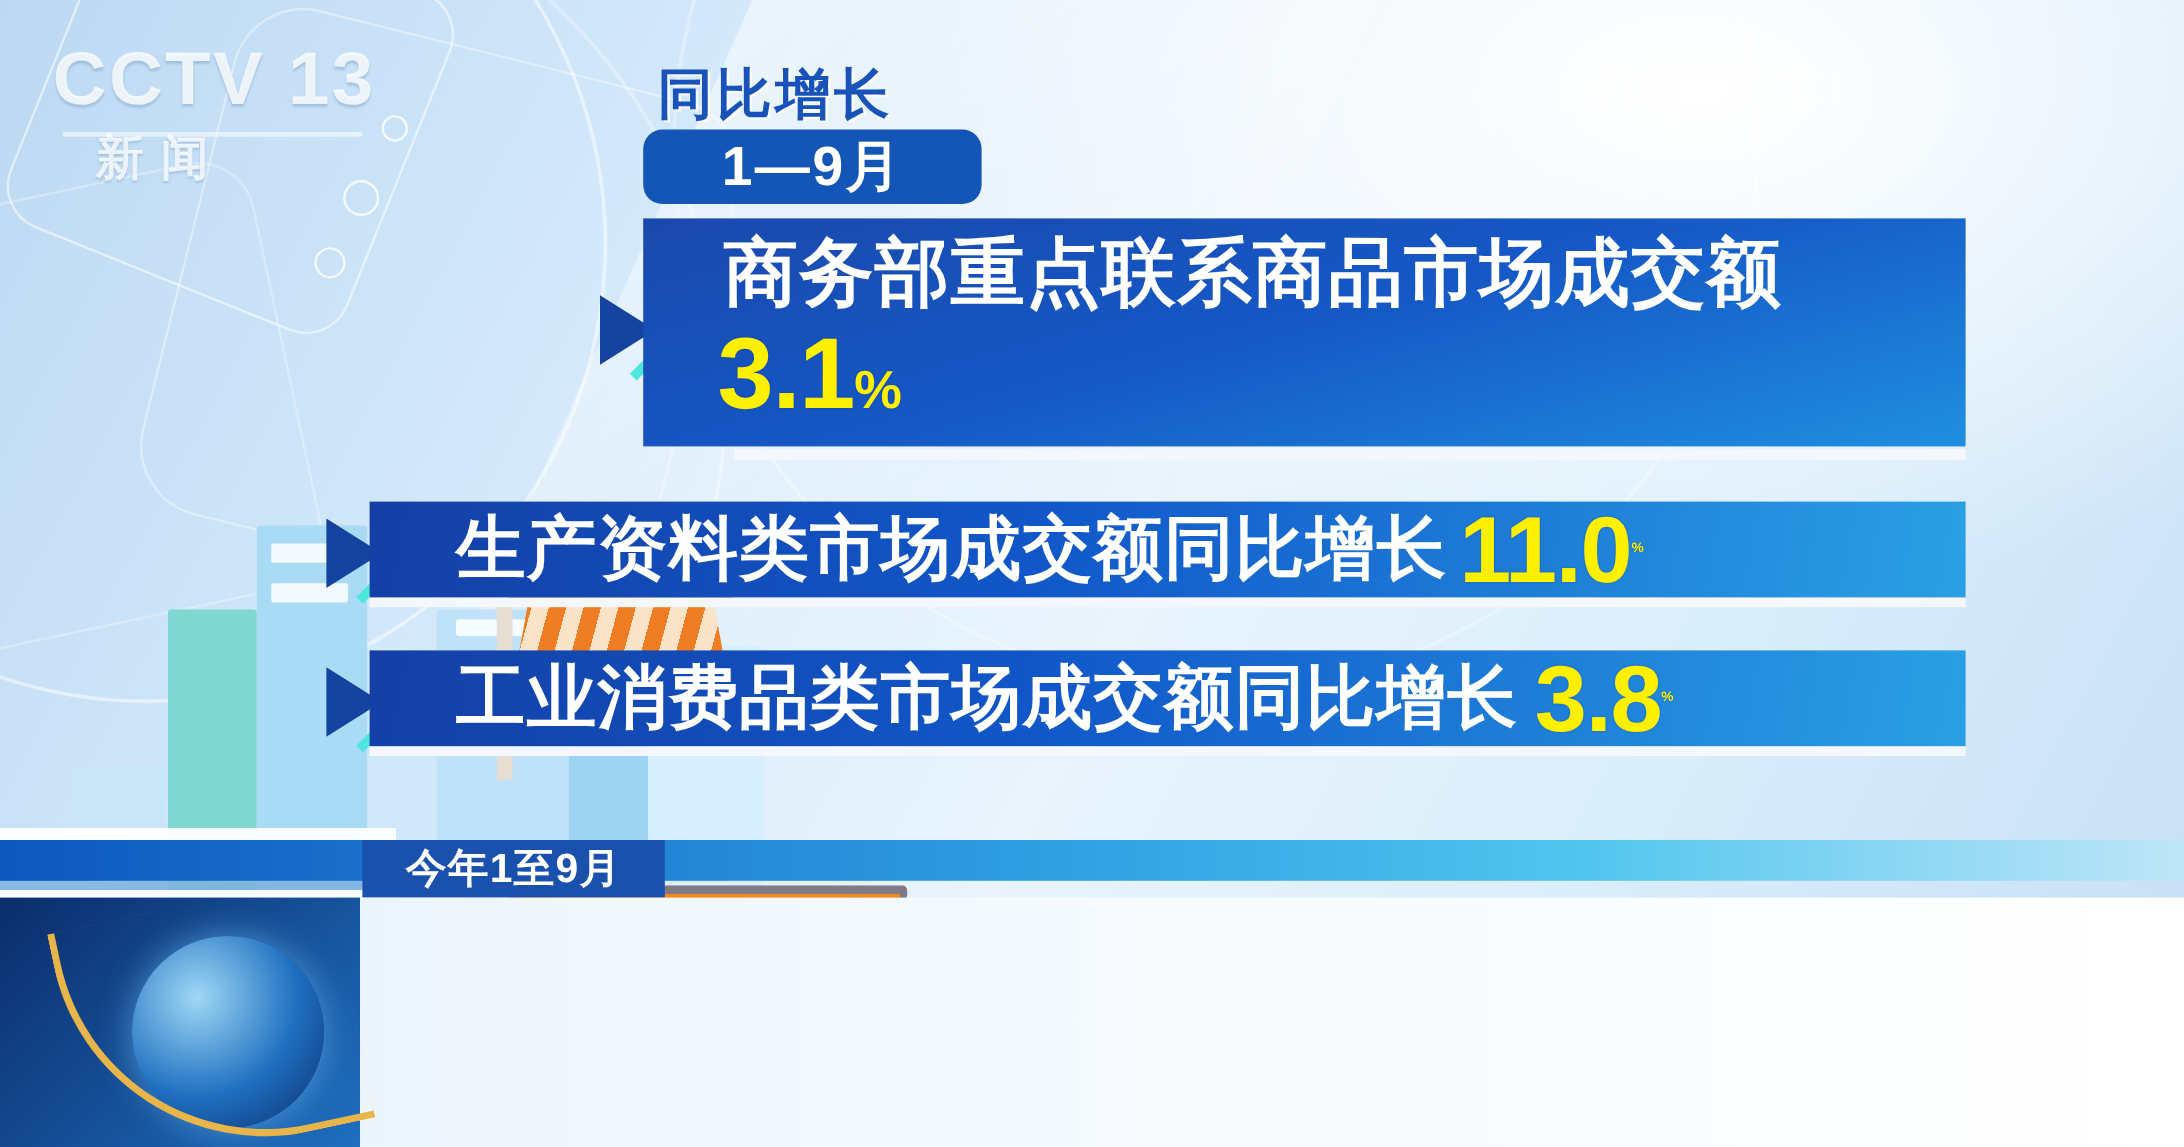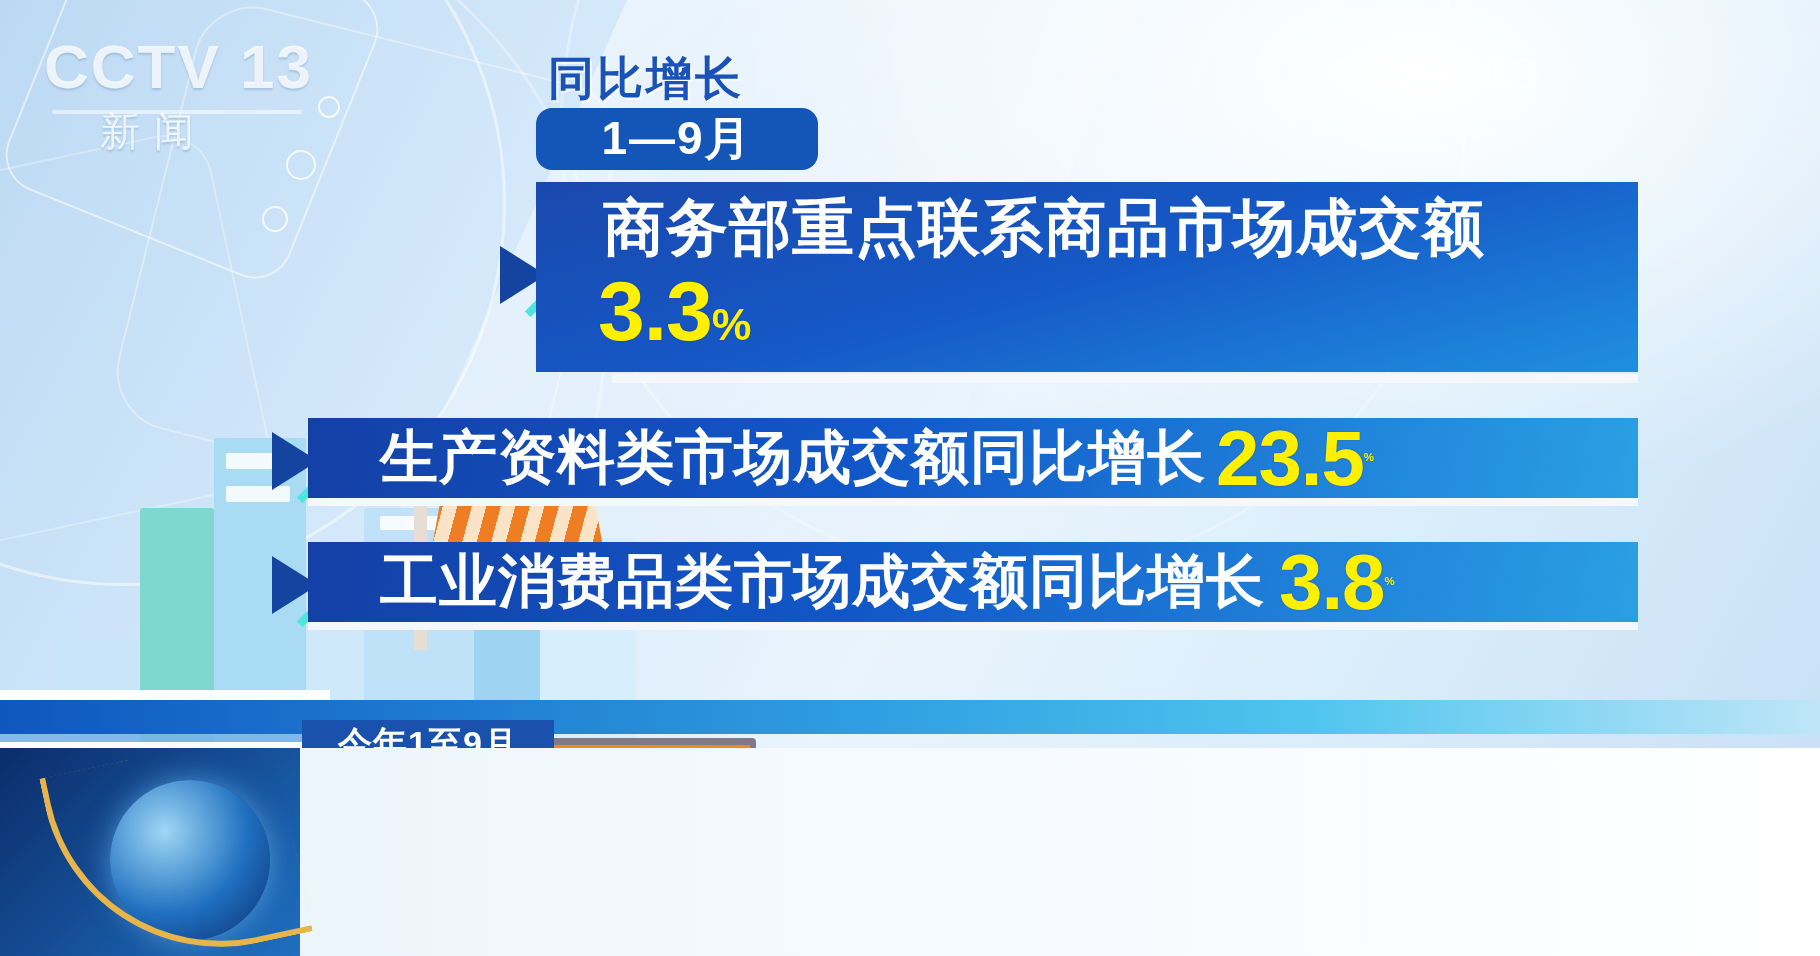--- a/index.html
+++ b/index.html
@@ -50,21 +50,21 @@
   .bowl-lip{position:absolute;left:424px;top:738px;width:332px;height:12px;background:#7f7a86;border-radius:4px;}
   .coin{position:absolute;width:66px;height:19px;background:linear-gradient(180deg,#ffe07a,#f3c23c);border-radius:7px;border-bottom:3px solid #e0ac2a;}
 
   .stripes{position:absolute;left:0;top:690px;width:330px;height:130px;
     background:repeating-linear-gradient(180deg,rgba(255,255,255,.95) 0 12px,rgba(124,176,224,.85) 12px 26px);}
 
   
   .logo{position:absolute;left:44px;top:36px;width:280px;height:110px;}
   .logo-main{font-size:62px;font-weight:700;letter-spacing:2px;color:rgba(255,255,255,.80);
     text-shadow:0 2px 2px rgba(120,160,200,.45);line-height:1;}
-  .logo-sub{margin-top:6px;margin-left:56px;font-size:40px;font-weight:400;letter-spacing:14px;
+  .logo-sub{margin-top:6px;margin-left:36px;font-size:40px;font-weight:700;letter-spacing:14px;
     color:rgba(255,255,255,.78);text-shadow:0 2px 2px rgba(120,160,200,.45);}
   .logo-rule{position:absolute;left:8px;top:74px;width:250px;height:4px;background:rgba(255,255,255,.55);border-radius:2px;}
   .logo-ghost{position:absolute;right:280px;top:46px;font-size:46px;font-weight:700;color:rgba(255,255,255,.45);letter-spacing:3px;}
 
   
   .kicker{position:absolute;left:548px;top:48px;font-size:46px;font-weight:700;color:#1952b8;
     letter-spacing:3px;text-shadow:2px 2px 0 rgba(255,255,255,.75);}
   .pill{position:absolute;left:536px;top:108px;min-width:282px;height:62px;background:#1356b8;
     border-radius:16px;display:flex;align-items:center;justify-content:center;
     color:#fff;font-size:46px;font-weight:700;letter-spacing:2px;padding:0 22px;box-sizing:border-box;}
@@ -99,21 +99,21 @@
     border-top:29px solid transparent;border-bottom:29px solid transparent;border-left:46px solid #14449f;}
   .arrow .chev{position:absolute;left:18px;top:8px;width:34px;height:58px;
     border-top:8px solid #4fe6e0;border-right:8px solid #4fe6e0;transform:skewX(0deg) rotate(45deg);}
   .a1{left:500px;top:238px;}
   .a2{left:272px;top:424px;}
   .a3{left:272px;top:548px;}
 
   
   .lt-blue{position:absolute;left:0;top:700px;width:1820px;height:34px;
     background:linear-gradient(90deg,#0e57bf 0%,#2f9fe2 48%,#4fc5ee 72%,#bfe6f8 100%);}
-  .lt-tag{position:absolute;left:302px;top:720px;width:252px;height:48px;background:#1a51ad;
+  .lt-tag{position:absolute;left:302px;top:700px;width:252px;height:48px;background:#1a51ad;
     display:flex;align-items:center;justify-content:center;color:#fff;font-size:34px;font-weight:700;letter-spacing:1px;}
   .lt-body{position:absolute;left:0;top:748px;width:1820px;height:208px;
     background:linear-gradient(90deg,#e8f2fb 0%,#f3f9fe 40%,#ffffff 100%);}
   .lt-strip{position:absolute;left:0;top:748px;width:300px;height:208px;overflow:hidden;
     background:linear-gradient(135deg,#0b2d6b,#1f6fc0);}
   .lt-globe{position:absolute;left:110px;top:780px;width:160px;height:160px;border-radius:50%;
     background:radial-gradient(circle at 34% 32%,#9fd8f5,#1f6fc0 55%,#0b2d6b 100%);
     box-shadow:0 0 28px rgba(120,200,255,.55);}
   .lt-arc{position:absolute;left:58px;top:752px;width:230px;height:200px;
     border-left:6px solid #e8b54a;border-bottom:6px solid #e8b54a;border-radius:0 0 0 180px;transform:rotate(-12deg);}
@@ -193,33 +193,33 @@
   <div class="kicker">同比增长</div>
   <div class="pill">1—9月</div>
 
   <div class="arrow a1">
     <span class="tri"></span>
       <span class="chev"></span>
   </div>
   <div class="panel p1">
     <div class="l1">商务部重点联系商品市场成交额</div>
     <div class="l2">
-      <span class="num num-big" style="margin-left:24px;">3.3</span>
+      <span class="num num-big" style="margin-left:24px;">3.1</span>
       <span class="num num-big pct">%</span>
     </div>
   </div>
   <div class="p1rule"></div>
 
   <div class="arrow a2">
     <span class="tri"></span>
       <span class="chev"></span>
   </div>
   <div class="panel p2">
     <span class="rowtxt">生产资料类市场成交额同比增长</span>
-    <span class="num" style="margin-left:10px;">23.5</span>
+    <span class="num" style="margin-left:10px;">11.0</span>
     <span class="num pct">%</span>
   </div>
   <div class="p2rule"></div>
 
   <div class="arrow a3">
     <span class="tri"></span>
       <span class="chev"></span>
   </div>
   <div class="panel p3">
     <span class="rowtxt">工业消费品类市场成交额同比增长</span>

